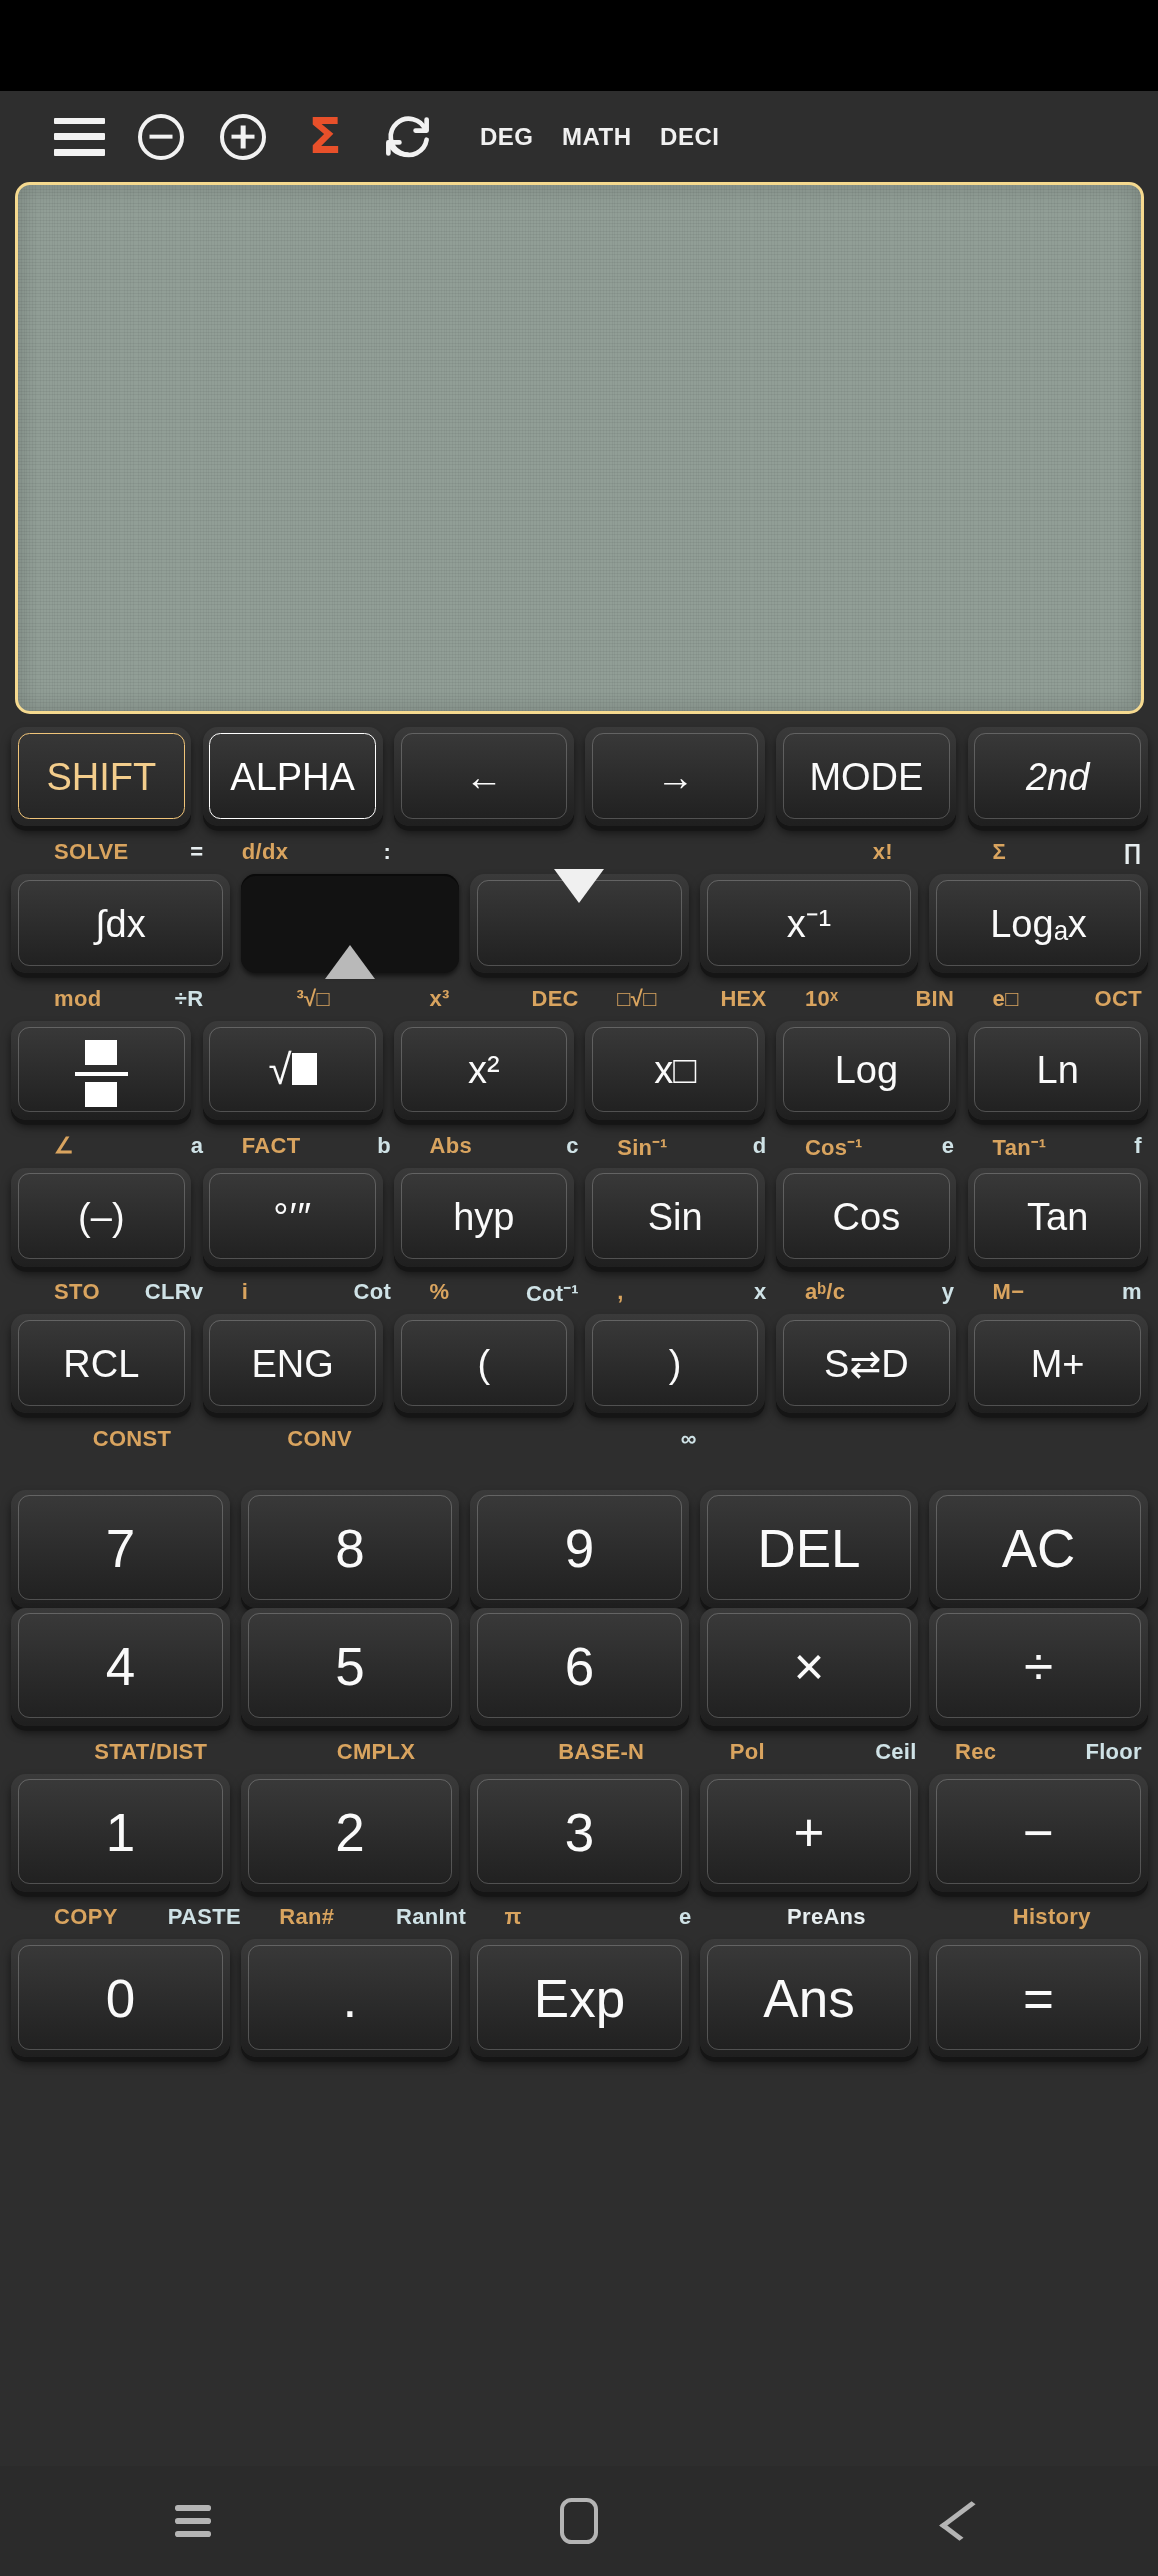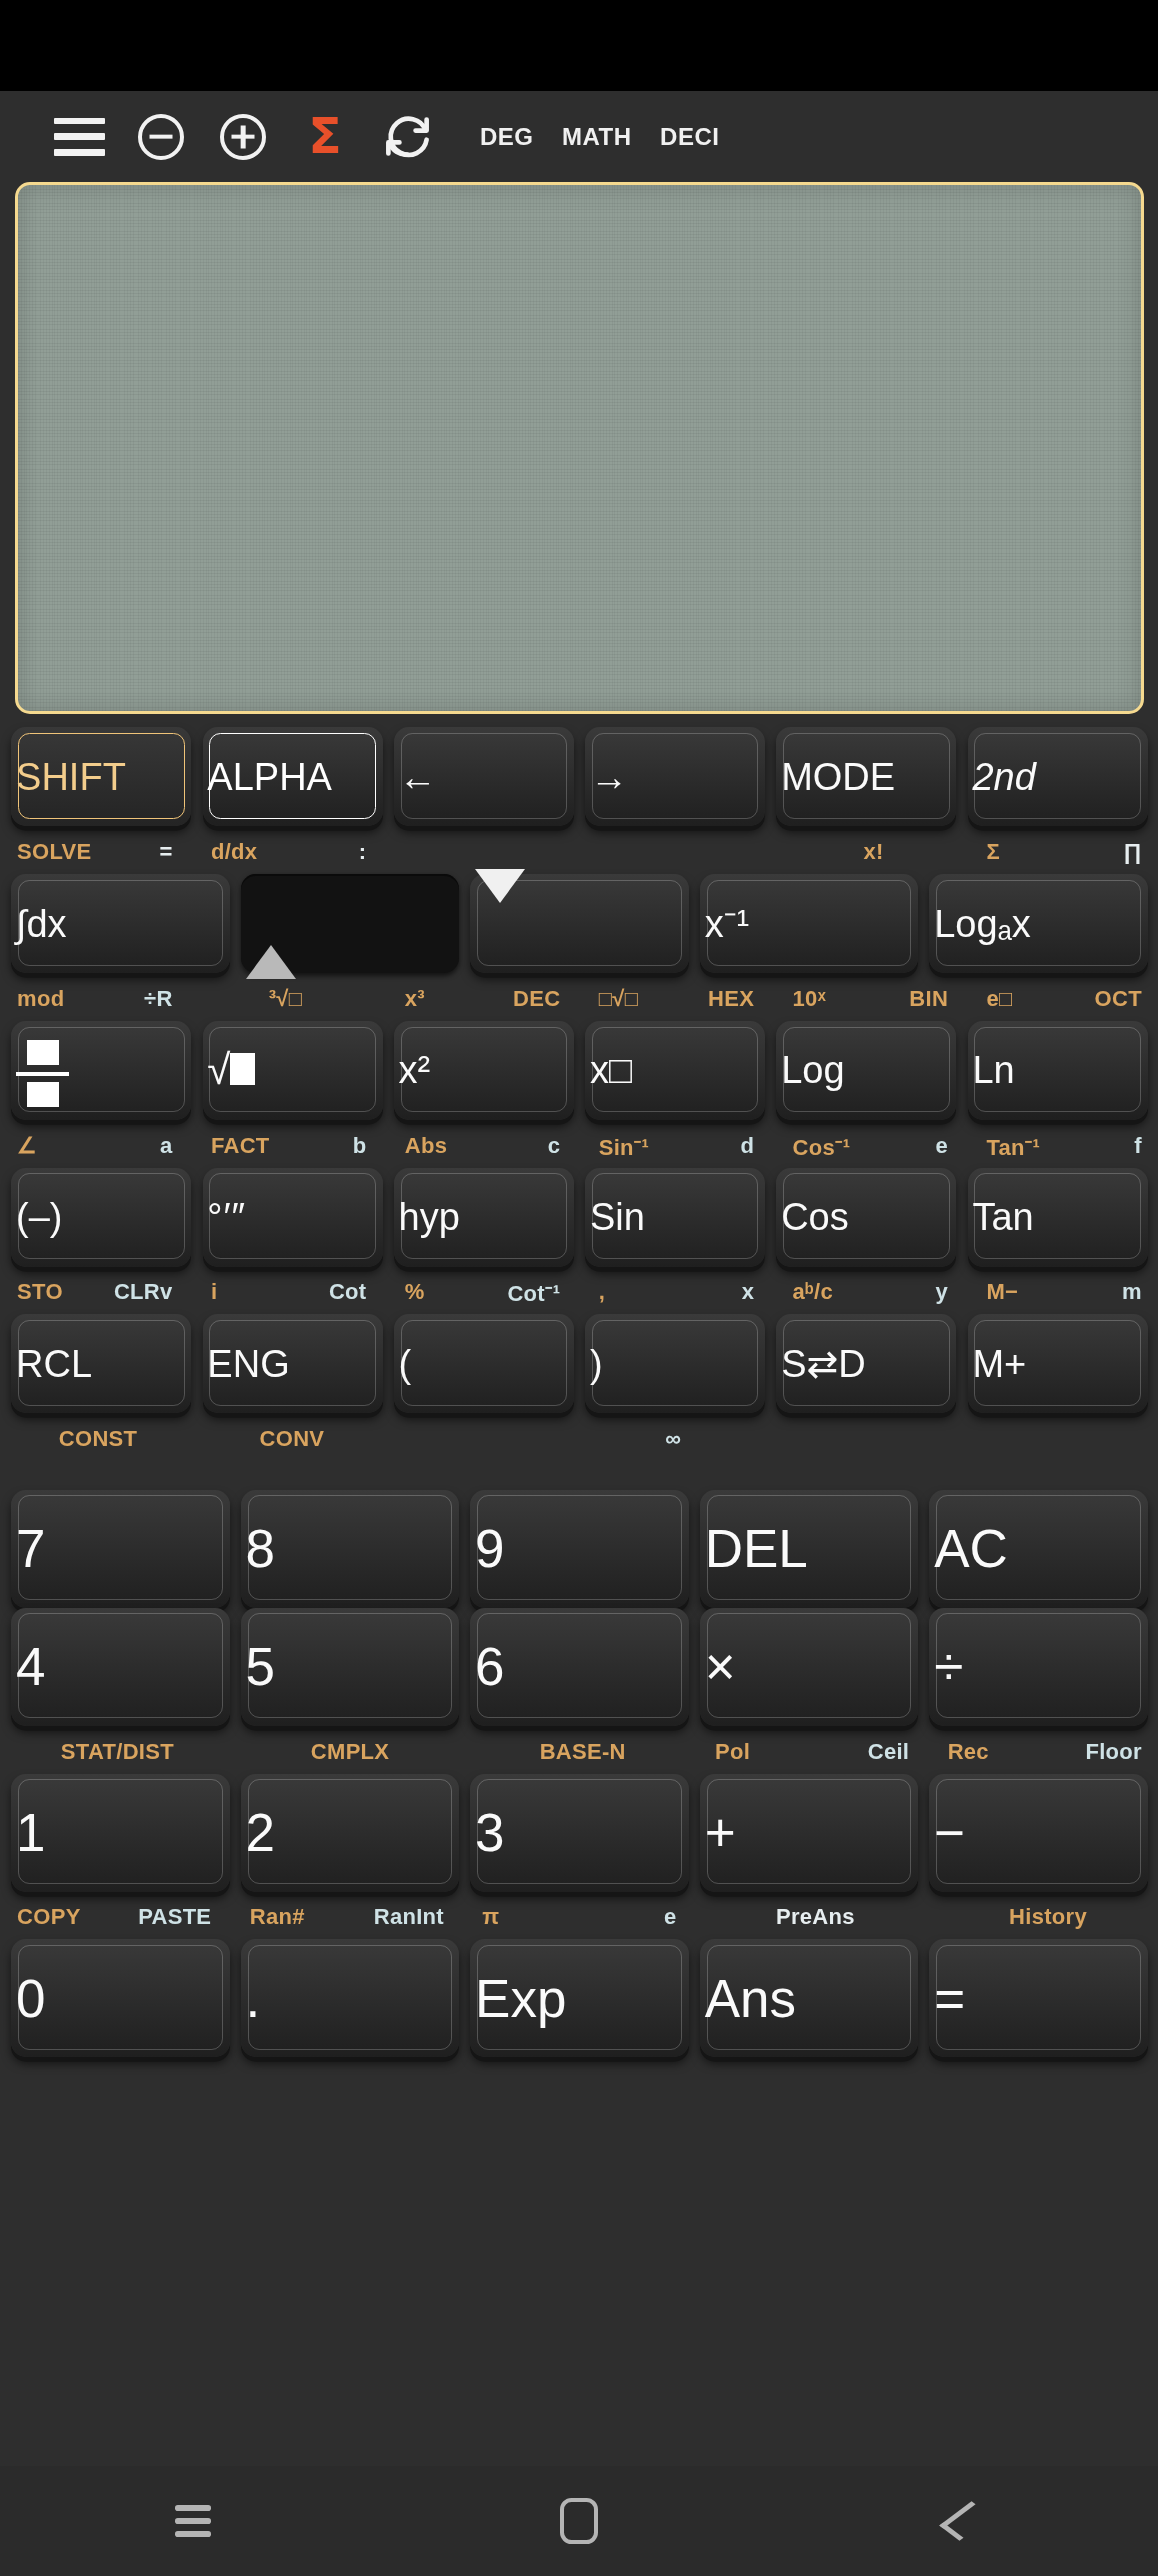--- a/index.html
+++ b/index.html
@@ -49,21 +49,21 @@
   
   .keypad { padding:13.3px 11.4px 0 11.4px; }
   .krow { display:flex; gap:11.4px; }
   .kcell { flex:1 1 0; min-width:0; }
 
   .key {
     position:relative; width:100%;
     border-radius:15px;
     background:linear-gradient(180deg,#3a3a3a 0%, #2b2b2b 55%, #1f1f1f 100%);
     box-shadow:0 4.7px 0 #151515, 0 6.6px 9.5px rgba(0,0,0,0.55);
-    display:flex; align-items:center; 
+    display:flex; align-items:center; justify-content:center;
     color:#fafafa;
     padding:4.7px;
     cursor:pointer;
   }
   .key::after {
     content:""; position:absolute; left:6.6px; right:6.6px; top:5.7px; bottom:7.6px;
     border:1.9px solid rgba(255,255,255,0.22); border-radius:11.4px; pointer-events:none;
   }
   .key .lab { position:relative; z-index:2; line-height:1; white-space:nowrap;
     font-family:"Liberation Sans", sans-serif; }
@@ -78,21 +78,21 @@
     box-shadow:0 4.7px 0 #141414, 0 6.6px 9.5px rgba(0,0,0,0.55); }
   .key.shift::after { border-color:#f0c479; }
   .key.shift .lab { color:#f3cd8c; }
   .key.alpha::after { border-color:#ffffff; }
   .key.alpha .lab { color:#ffffff; }
   .key.pressed { background:#121212; box-shadow:0 1.9px 0 #0a0a0a inset, 0 2.8px 5.7px rgba(0,0,0,0.6); }
   .key.pressed::after { border-color:transparent; }
   .key .lab.italic { font-style:italic; font-weight:normal; }
 
   
-  .sublabels { display:flex; gap:27px; height:44px; margin-top:3.8px; }
+  .sublabels { display:flex; gap:27px; height:44px; margin-top:3.8px;margin-left:37px; }
   .subcell { flex:1 1 0; min-width:0; display:flex; align-items:center; justify-content:space-between;
     padding:0 5.7px; }
   .subcell.one { justify-content:center; }
   .sub { font-size:22px; font-weight:bold; letter-spacing:0.3px; white-space:nowrap;
     font-family:"Liberation Sans", sans-serif; }
   .sub.o { color:#d9a45f; }
   .sub.w { color:#e7eef0; }
   .sub.c { color:#cfe2e6; }
   .sub.sp { visibility:hidden; }
 

